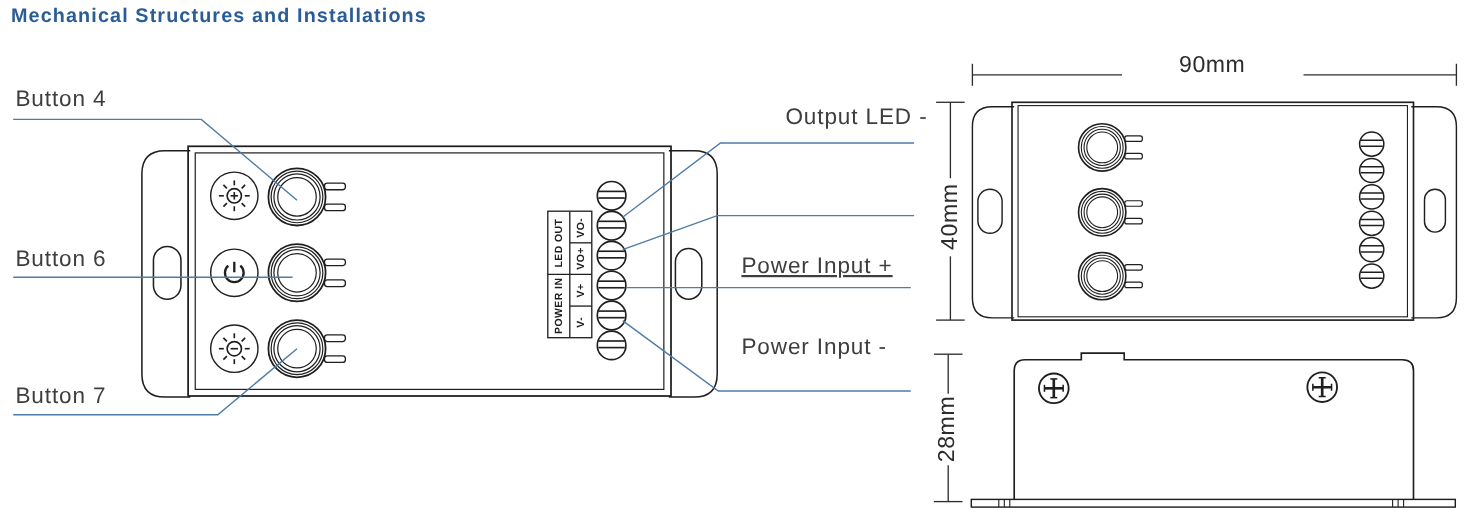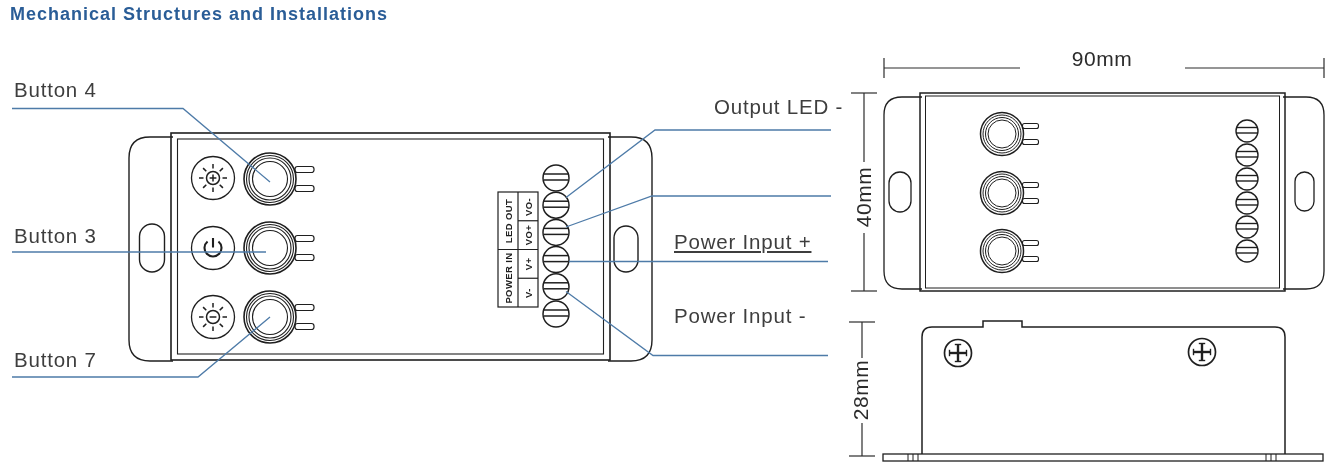--- a/index.html
+++ b/index.html
@@ -195,21 +195,21 @@
       <line x1="849" y1="322" x2="875" y2="322"></line>
       <line x1="849" y1="456" x2="875" y2="456"></line>
       <line x1="862" y1="322" x2="862" y2="358"></line>
       <line x1="862" y1="423" x2="862" y2="456"></line>
     </g>
   </svg>
 
   <div class="txt title">Mechanical Structures and Installations</div>
 
   <div class="txt dlabel" style="left:14px;top:78px;">Button 4</div>
-  <div class="txt dlabel" style="left:14px;top:224px;">Button 3</div>
+  <div class="txt dlabel" style="left:14px;top:224px;">Button 6</div>
   <div class="txt dlabel" style="left:14px;top:348px;">Button 7</div>
 
   <div class="txt dlabel" style="left:714px;top:95px;">Output LED -</div>
   <div class="txt dlabel" style="left:674px;top:230px;text-decoration:underline;">Power Input +</div>
   <div class="txt dlabel" style="left:674px;top:304px;">Power Input -</div>
 
   <div class="txt term" style="left:508px;top:221px;">LED OUT</div>
   <div class="txt term" style="left:508px;top:278px;">POWER IN</div>
   <div class="txt term" style="left:528px;top:206.5px;">VO-</div>
   <div class="txt term" style="left:528px;top:235px;">VO+</div>

